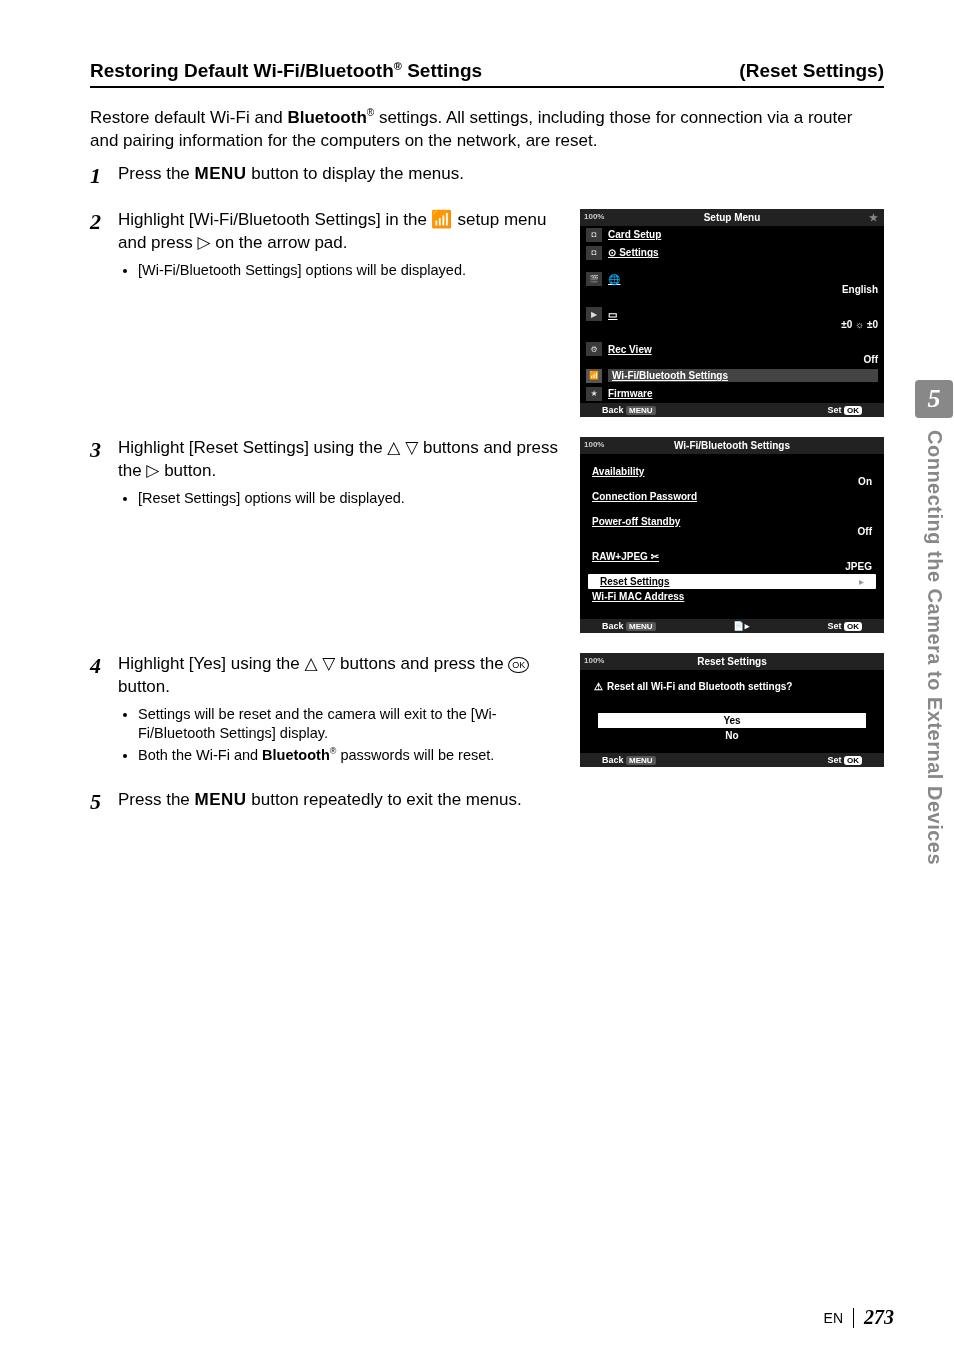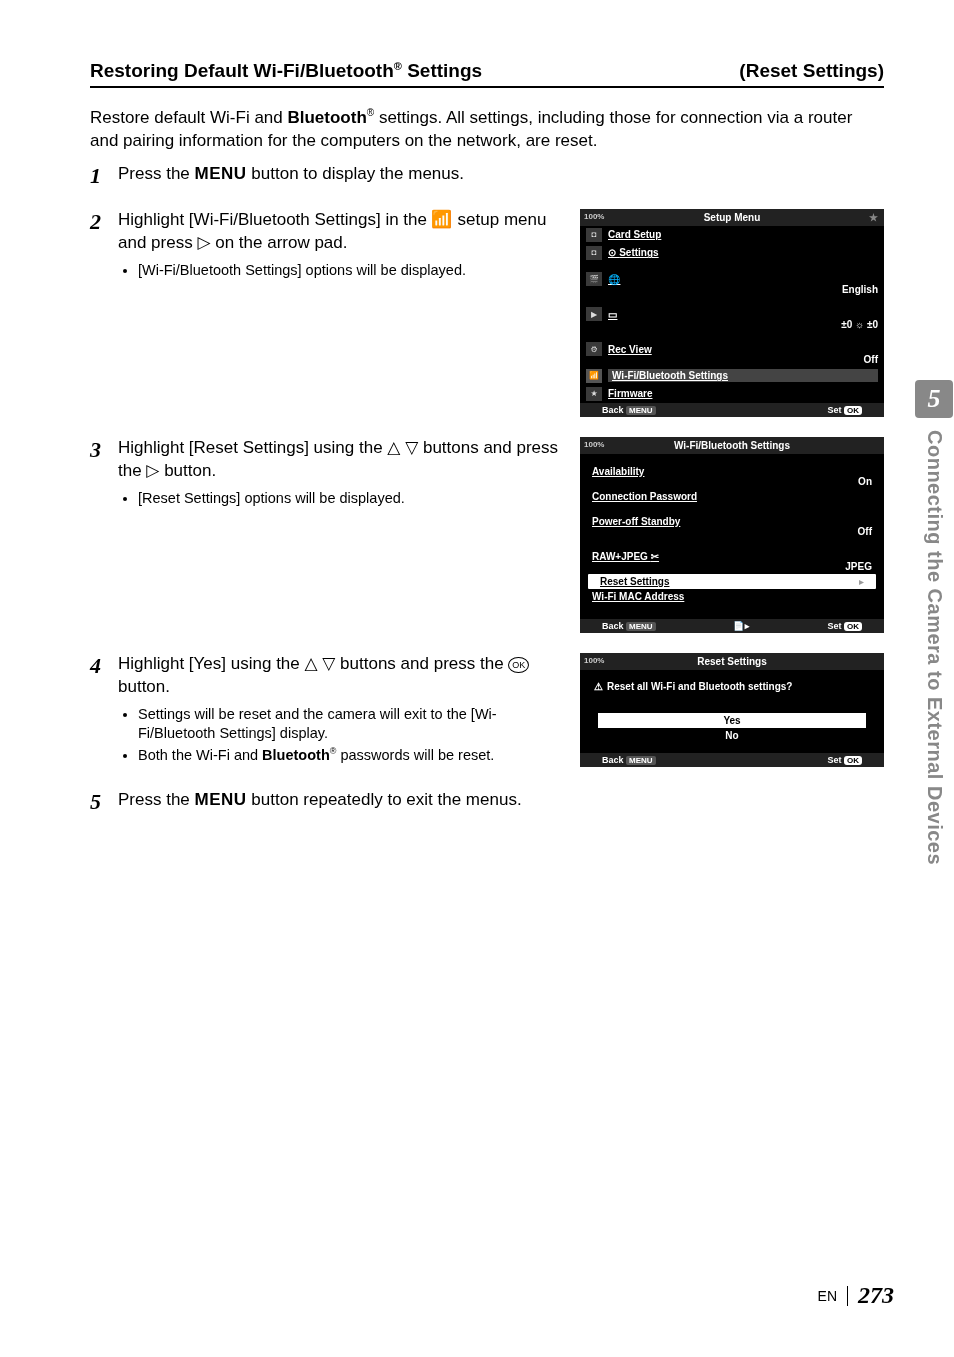--- a/index.html
+++ b/index.html
@@ -190,32 +190,32 @@
     writing-mode: vertical-rl;
     color: #888;
     font-weight: bold;
     font-size: 20px;
     letter-spacing: 0.5px;
   }
 
   
   .pagefoot {
     position:absolute;
-    bottom: 48px;
+    bottom: 28px;
     right: 60px;
     font-size: 14px;
     display:flex;
     align-items:center;
     gap:10px;
   }
   .pagefoot .pn {
     font-family: "Times New Roman", serif;
     font-style: italic;
     font-weight: bold;
-    font-size: 24px;
+    font-size: 20px;
   }
   .pagefoot .sep {
     width:1px; height:20px; background:#000;
   }
 </style>
 </head>
 <body>
 
 <div class="page">
 

